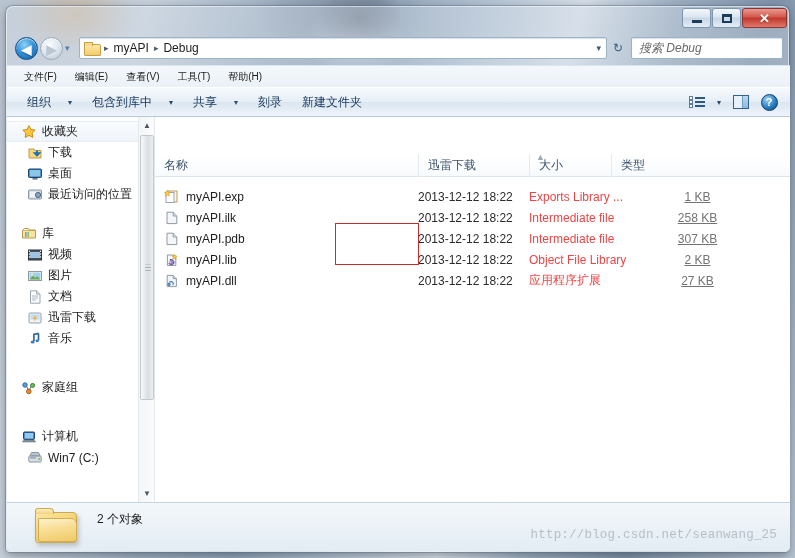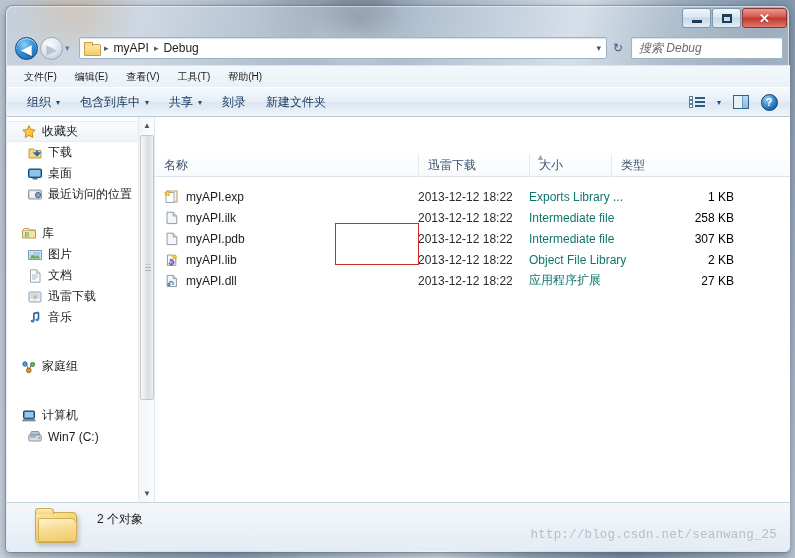--- a/index.html
+++ b/index.html
@@ -156,21 +156,21 @@
   
   #toolbar {
     position: absolute; left: 0; top: 80px; width: 783px; height: 30px;
     background: linear-gradient(180deg,#f6fafd 0%,#e6eef6 48%,#dbe6f1 52%,#eef4fa 100%);
     border-top: 1px solid #ffffff;
     border-bottom: 1px solid #b8c9d8;
     display: flex; align-items: center; padding-left: 10px;
   }
   .tb-item {
     font-size: 12px; color: #14355a; padding: 3px 10px;
-    display: flex; align-items: center; gap: 5px; cursor: default;
+    display: flex; align-items: center; gap: 17px; cursor: default;
   }
   .caret { font-size: 8px; color: #2d4a66; }
   .tb-right { margin-left: auto; display: flex; align-items: center; gap: 2px; padding-right: 8px; }
   .tb-icon { width: 26px; height: 22px; display:flex; align-items:center; justify-content:center; }
 
   
   .views-ico { position: relative; width: 16px; height: 13px; }
   .views-ico i {
     position: absolute; left: 6px; height: 2px; width: 10px; background: #2f5a80; display:block;
   }
@@ -261,22 +261,22 @@
   .col:first-child { border-left: none; }
   #sortmark {
     position: absolute; left: 381px; top: -2px;
     font-size: 9px; color: #9aa9b6;
   }
 
   .frow { height: 21px; display: flex; align-items: center; font-size: 12px; color: #1c1c1c; }
   .fname { display: flex; align-items: center; gap: 6px; padding-left: 9px; }
   .fi { width: 16px; height: 16px; position: relative; flex: none; }
   .fdate { color: #2b2b2b; }
-  .ftype { color: #0f766e; }
-  .fsize { color: #000000; text-align: right; }
+  .ftype { color: #ef4444; }
+  .fsize { color: #737373; text-align: center; text-decoration: underline; }
 
   #redbox {
     position: absolute; left: 180px; top: 106px;
     width: 84px; height: 42px;
     border: 1px solid #cc2b2b; pointer-events: none;
   }
 
   
   #statusbar {
     position: absolute; left: 0; top: 495px; width: 783px; height: 49px;
@@ -475,20 +475,37 @@
               <path d="M1.5 4.5l2-2h4l1 1.5h6" fill="#fdf1cd" stroke="#bd9a49"></path>
               <rect x="4" y="6" width="1.6" height="5" fill="#6ea4cf"></rect>
               <rect x="6.4" y="6" width="1.6" height="5" fill="#8fc06a"></rect>
             </svg>
           </span>
           <span>库</span>
         </div>
         <div class="nav-row">
           <span class="ni">
             <svg width="16" height="16" viewBox="0 0 16 16">
+              <rect x="1.5" y="3" width="13" height="10" fill="#48505a" stroke="#2c333b"></rect>
+              <rect x="3" y="5" width="10" height="6" fill="#9fc4e0"></rect>
+              <g fill="#e9eef3">
+                <rect x="1.9" y="3.6" width="1.1" height="1.4"></rect>
+                  <rect x="1.9" y="6.4" width="1.1" height="1.4"></rect>
+                <rect x="1.9" y="9.2" width="1.1" height="1.4"></rect>
+                  <rect x="13" y="3.6" width="1.1" height="1.4"></rect>
+                <rect x="13" y="6.4" width="1.1" height="1.4"></rect>
+                  <rect x="13" y="9.2" width="1.1" height="1.4"></rect>
+              </g>
+            </svg>
+          </span>
+          <span>视频</span>
+        </div>
+        <div class="nav-row">
+          <span class="ni">
+            <svg width="16" height="16" viewBox="0 0 16 16">
               <rect x="1.5" y="3.5" width="13" height="9" fill="#e9eff4" stroke="#8f9aa4"></rect>
               <rect x="2.6" y="4.6" width="10.8" height="6.8" fill="#9ed0ef"></rect>
               <path d="M2.6 11.4l3.3-3.6 2.4 2.3 2-1.8 3.1 3.1z" fill="#6aa84f"></path>
               <circle cx="5" cy="6.4" r="1.1" fill="#fff2a8"></circle>
             </svg>
           </span>
           <span>图片</span>
         </div>
         <div class="nav-row">
           <span class="ni">

